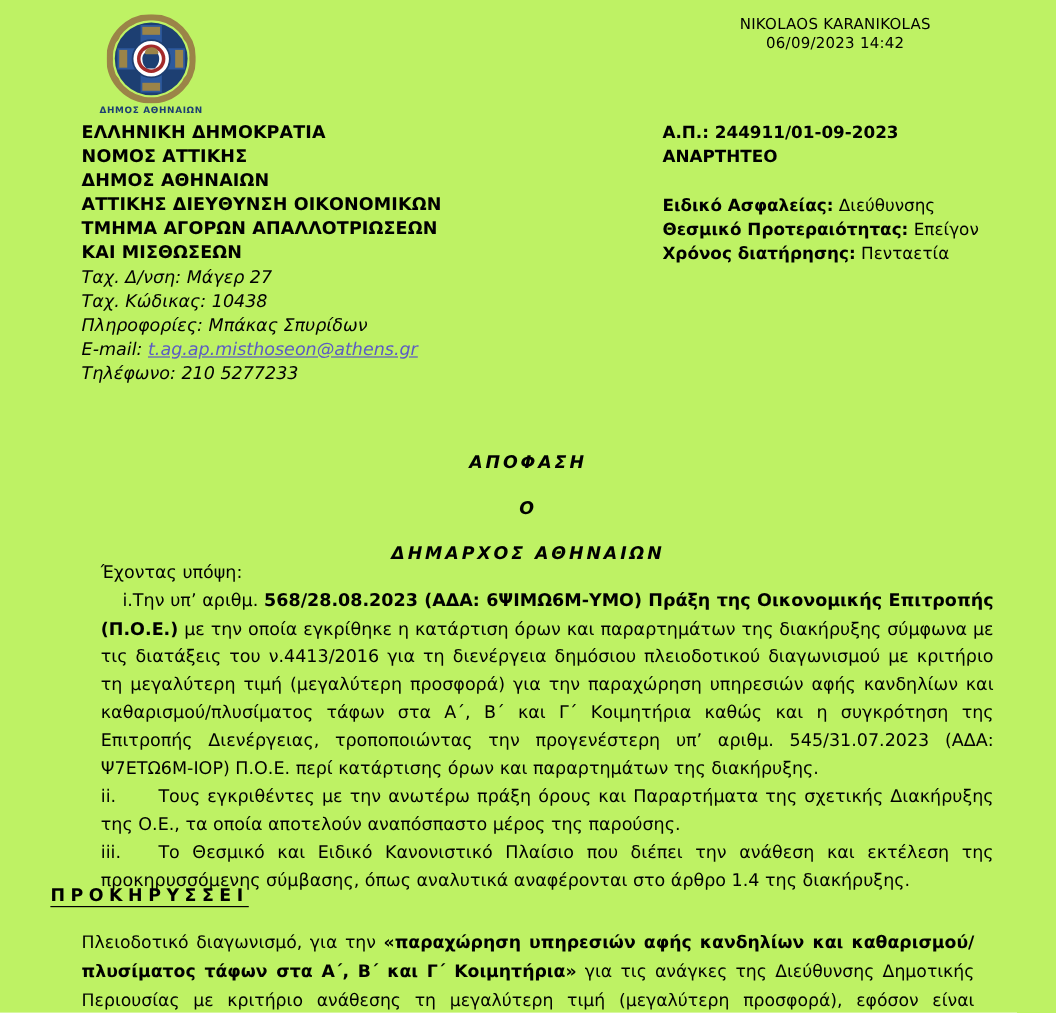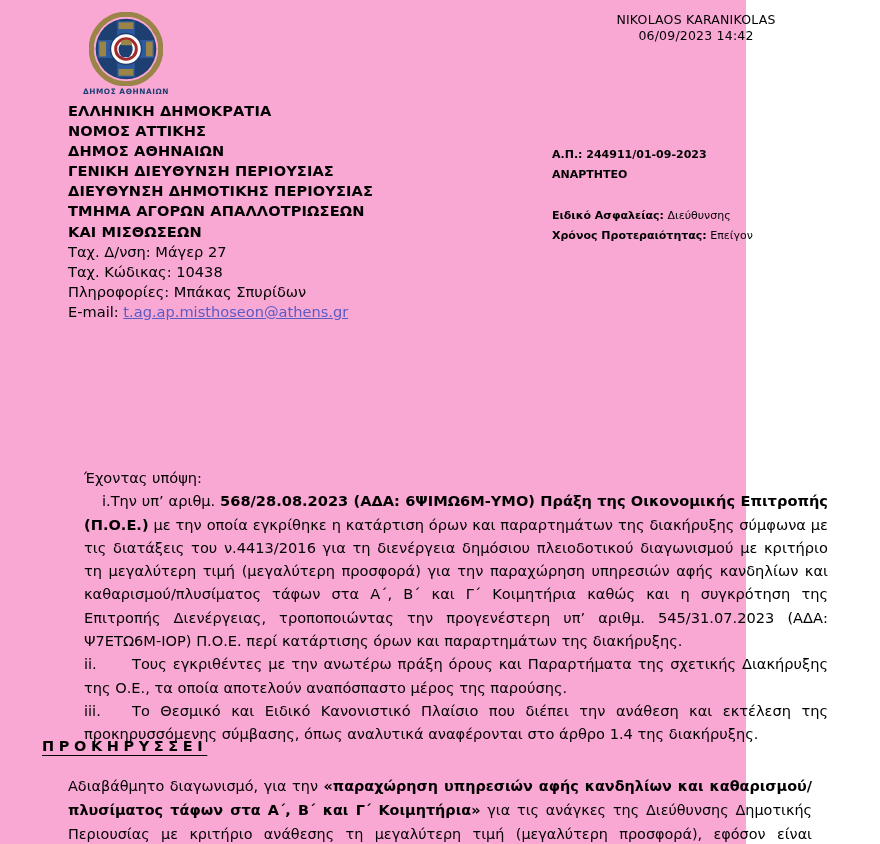--- a/index.html
+++ b/index.html
@@ -12,23 +12,23 @@
     width: 880px;
     height: 844px;
     position: relative;
     font-family: "DejaVu Sans", "Liberation Sans", sans-serif;
     color: #000000;
     overflow: hidden;
   }
 
   .page {
     position: relative;
-    width: 746px;
+    width: 880px;
     height: 844px;
-    background: #f9a8d4;
+    background: #bef264;
   }
 
   
   .sign-stamp {
     position: absolute;
     left: 556px;
     top: 12px;
     width: 280px;
     text-align: center;
     font-family: "DejaVu Sans", "Liberation Sans", sans-serif;
@@ -59,34 +59,33 @@
   
   .hdr-left {
     position: absolute;
     left: 68px;
     top: 101px;
     width: 440px;
     font-size: 14.6px;
     line-height: 20.1px;
   }
   .hdr-left .b { font-weight: bold; letter-spacing: .1px; }
-  .hdr-left .n { font-weight: normal; }
+  .hdr-left .n { font-weight: normal; font-style: italic; }
   .mail-link {
     color: #5b5bc4;
     text-decoration: underline;
   }
 
   .hdr-right {
     position: absolute;
     left: 552px;
     top: 101px;
     width: 320px;
-    font-size: 11px;
+    font-size: 14px;
     line-height: 20.1px;
-    margin-top: 44px;
   }
   .hdr-right .b { font-weight: bold; }
   .hdr-right .v { font-weight: normal; }
   .hdr-right .gap { height: 21px; }
 
   
   .title-block {
     position: absolute;
     left: 0;
     top: 378px;
@@ -197,57 +196,69 @@
       <path d="M50 41 c6 0 9 4 9 9 c0 5 -3 9 -5 11 h-9 c-3 -2 -5 -6 -5 -11 c0 -5 4 -9 10 -9 z" fill="#1d3f72"></path>
       <path d="M44 40 c3 -4 10 -4 13 0 c2 3 1 5 -1 5 h-11 c-2 0 -3 -2 -1 -5 z" fill="#9b8448"></path>
     </svg>
     <div class="emblem-caption">ΔΗΜΟΣ ΑΘΗΝΑΙΩΝ</div>
   </div>
 
   <div class="hdr-left">
     <div class="b">ΕΛΛΗΝΙΚΗ  ΔΗΜΟΚΡΑΤΙΑ</div>
     <div class="b">ΝΟΜΟΣ ΑΤΤΙΚΗΣ</div>
     <div class="b">ΔΗΜΟΣ  ΑΘΗΝΑΙΩΝ</div>
-    <div class="b">ΓΕΝΙΚΗ ΔΙΕΥΘΥΝΣΗ ΠΕΡΙΟΥΣΙΑΣ</div>
-    <div class="b">ΔΙΕΥΘΥΝΣΗ ΔΗΜΟΤΙΚΗΣ ΠΕΡΙΟΥΣΙΑΣ</div>
+    <div class="b">ΑΤΤΙΚΗΣ ΔΙΕΥΘΥΝΣΗ ΟΙΚΟΝΟΜΙΚΩΝ</div>
     <div class="b">ΤΜΗΜΑ ΑΓΟΡΩΝ ΑΠΑΛΛΟΤΡΙΩΣΕΩΝ</div>
     <div class="b">ΚΑΙ ΜΙΣΘΩΣΕΩΝ</div>
 
     <div class="n">
       <span>Ταχ. Δ/νση:</span>
       <span>Μάγερ 27</span>
     </div>
     <div class="n">
       <span>Ταχ. Κώδικας:</span>
       <span>10438</span>
     </div>
     <div class="n">
       <span>Πληροφορίες:</span>
       <span>Μπάκας Σπυρίδων</span>
     </div>
     <div class="n">
       <span>E-mail:</span>
       <span class="mail-link">t.ag.ap.misthoseon@athens.gr</span>
+    </div>
+    <div class="n">
+      <span>Τηλέφωνο:</span>
+      <span>210 5277233</span>
     </div>
   </div>
 
   <div class="hdr-right">
     <div class="b">Α.Π.: 244911/01-09-2023</div>
     <div class="b">ΑΝΑΡΤΗΤΕΟ</div>
     <div class="gap"></div>
     <div>
       <span class="b">Ειδικό Ασφαλείας:</span>
       <span class="v">Διεύθυνσης</span>
     </div>
     <div>
-      <span class="b">Χρόνος Προτεραιότητας:</span>
+      <span class="b">Θεσμικό Προτεραιότητας:</span>
       <span class="v">Επείγον</span>
     </div>
-  </div>
-
+    <div>
+      <span class="b">Χρόνος διατήρησης:</span>
+      <span class="v">Πενταετία</span>
+    </div>
+  </div>
+
+  <div class="title-block">
+    <div>ΑΠΟΦΑΣΗ</div>
+    <div>Ο</div>
+    <div>ΔΗΜΑΡΧΟΣ ΑΘΗΝΑΙΩΝ</div>
+  </div>
 
   <div class="body-wrap">
     <p class="lead">Έχοντας υπόψη:</p>
 
     <p class="just item-i">
       <span>i.Την υπ’ αριθμ. </span><b class="s">568/28.08.2023 (ΑΔΑ: 6ΨΙΜΩ6Μ-ΥΜΟ) Πράξη της Οικονομικής Επιτροπής (Π.Ο.Ε.)</b><span> με την οποία εγκρίθηκε η κατάρτιση όρων και παραρτημάτων της διακήρυξης σύμφωνα με τις διατάξεις του ν.4413/2016 για τη διενέργεια δημόσιου πλειοδοτικού διαγωνισμού με κριτήριο τη μεγαλύτερη τιμή (μεγαλύτερη προσφορά) για την παραχώρηση υπηρεσιών αφής κανδηλίων και καθαρισμού/πλυσίματος τάφων στα Α΄, Β΄ και Γ΄ Κοιμητήρια καθώς και η συγκρότηση της Επιτροπής Διενέργειας, τροποποιώντας την προγενέστερη υπ’ αριθμ. 545/31.07.2023 (ΑΔΑ: Ψ7ΕΤΩ6Μ-ΙΟΡ) Π.Ο.Ε. περί κατάρτισης όρων και παραρτημάτων της διακήρυξης.</span>
     </p>
 
     <p class="just">
       <span class="roman-lab">ii.</span><span>Τους εγκριθέντες με την ανωτέρω πράξη όρους και Παραρτήματα της σχετικής Διακήρυξης της Ο.Ε., τα οποία αποτελούν αναπόσπαστο μέρος της παρούσης.</span>
@@ -256,16 +267,16 @@
     <p class="just">
       <span class="roman-lab">iii.</span><span>Το Θεσμικό και Ειδικό Κανονιστικό Πλαίσιο που διέπει την ανάθεση και εκτέλεση της προκηρυσσόμενης σύμβασης, όπως αναλυτικά αναφέρονται στο άρθρο 1.4 της διακήρυξης.</span>
     </p>
   </div>
 
   <div class="proclaim">
     <span>ΠΡΟΚΗΡΥΣΣΕΙ</span>
   </div>
 
   <p class="closing">
-    <span>Αδιαβάθμητο διαγωνισμό, για την </span><b>«παραχώρηση υπηρεσιών αφής κανδηλίων και καθαρισμού/πλυσίματος τάφων στα Α΄, Β΄ και Γ΄ Κοιμητήρια»</b><span> για τις ανάγκες της Διεύθυνσης Δημοτικής Περιουσίας με κριτήριο ανάθεσης τη μεγαλύτερη τιμή (μεγαλύτερη προσφορά), εφόσον είναι σύμφωνη τους όρους της Διακήρυξης.</span>
+    <span>Πλειοδοτικό διαγωνισμό, για την </span><b>«παραχώρηση υπηρεσιών αφής κανδηλίων και καθαρισμού/πλυσίματος τάφων στα Α΄, Β΄ και Γ΄ Κοιμητήρια»</b><span> για τις ανάγκες της Διεύθυνσης Δημοτικής Περιουσίας με κριτήριο ανάθεσης τη μεγαλύτερη τιμή (μεγαλύτερη προσφορά), εφόσον είναι σύμφωνη τους όρους της Διακήρυξης.</span>
   </p>
 
 </div>
 
 </body></html>

